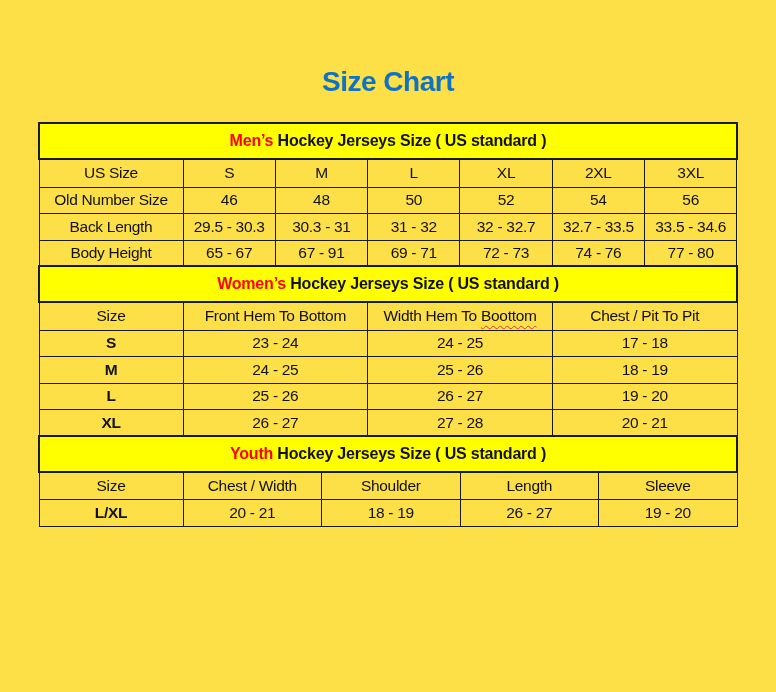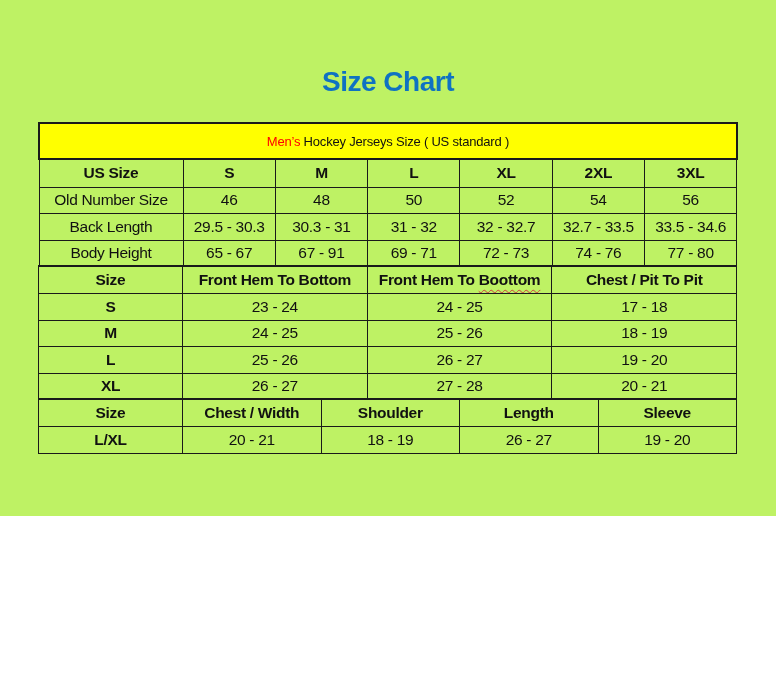--- a/index.html
+++ b/index.html
@@ -9,45 +9,45 @@
     --border:#1A1A1A;
     --text:#111111;
   }
   *{box-sizing:border-box;}
   html,body{margin:0;padding:0;}
   body{
     width:776px;height:692px;background:#ffffff;
     font-family:"Liberation Sans","DejaVu Sans",sans-serif;
     color:var(--text);overflow:hidden;
   }
-  .page{position:relative;width:776px;height:516px;background:#bef264;}
+  .page{position:relative;width:776px;height:692px;background:#fde047;}
   .title{
     position:absolute;top:66px;left:0;width:776px;
     text-align:center;color:var(--blue);
     font-size:28px;font-weight:bold;letter-spacing:-0.5px;
     margin:0;
   }
   .tables{position:absolute;top:122px;left:38px;width:700px;}
   table{
     border-collapse:collapse;table-layout:fixed;width:698px;
     font-size:15.5px;letter-spacing:-0.3px;
   }
   table + table{margin-top:-2px;}
   td,th{
     border:1.5px solid var(--border);
     text-align:center;vertical-align:middle;
     padding:0 2px;overflow:hidden;white-space:nowrap;
   }
   tr.band td{
     background:var(--yellow);
     border:2.5px solid var(--border);
-    height:36px;font-weight:normal;font-size:13px;letter-spacing:-0.2px;
+    height:36px;font-weight:bold;font-size:16px;letter-spacing:-0.2px;
   }
   tr.band .accent{color:var(--red);}
-  th{height:28px;font-weight:bold;}
+  th{height:28px;font-weight:normal;}
   td.data, td.rowlabel, td.rowlabel-bold{height:26.5px;font-weight:normal;}
   td.rowlabel-bold{font-weight:bold;}
   .misspelled{
     text-decoration:underline;
     text-decoration-style:wavy;
     text-decoration-color:#D43A3A;
     text-decoration-thickness:1px;
     text-underline-offset:4px;
   }
   
@@ -119,24 +119,27 @@
       </table>
 
     <table>
       <colgroup>
         <col class="c-label">
           <col class="c-women">
           <col class="c-women">
           <col class="c-women">
       </colgroup>
       <tbody>
+          <tr class="band">
+        <td colspan="4"><span class="accent">Women’s</span><span> Hockey Jerseys Size ( US standard )</span></td>
+      </tr>
       <tr>
         <th>Size</th>
         <th>Front Hem To Bottom</th>
-        <th><span>Front Hem To </span><span class="misspelled">Boottom</span></th>
+        <th><span>Width Hem To </span><span class="misspelled">Boottom</span></th>
         <th>Chest / Pit To Pit</th>
       </tr>
       <tr>
         <td class="rowlabel-bold">S</td>
         <td class="data">23 - 24</td>
         <td class="data">24 - 25</td>
         <td class="data">17 - 18</td>
       </tr>
       <tr>
         <td class="rowlabel-bold">M</td>
@@ -161,20 +164,23 @@
 
     <table>
       <colgroup>
         <col class="c-label">
           <col class="c-youth">
           <col class="c-youth">
           <col class="c-youth">
           <col class="c-youth">
       </colgroup>
       <tbody>
+          <tr class="band">
+        <td colspan="5"><span class="accent">Youth</span><span> Hockey Jerseys Size ( US standard )</span></td>
+      </tr>
       <tr>
         <th>Size</th>
         <th>Chest / Width</th>
         <th>Shoulder</th>
         <th>Length</th>
         <th>Sleeve</th>
       </tr>
       <tr>
         <td class="rowlabel-bold">L/XL</td>
         <td class="data">20 - 21</td>

